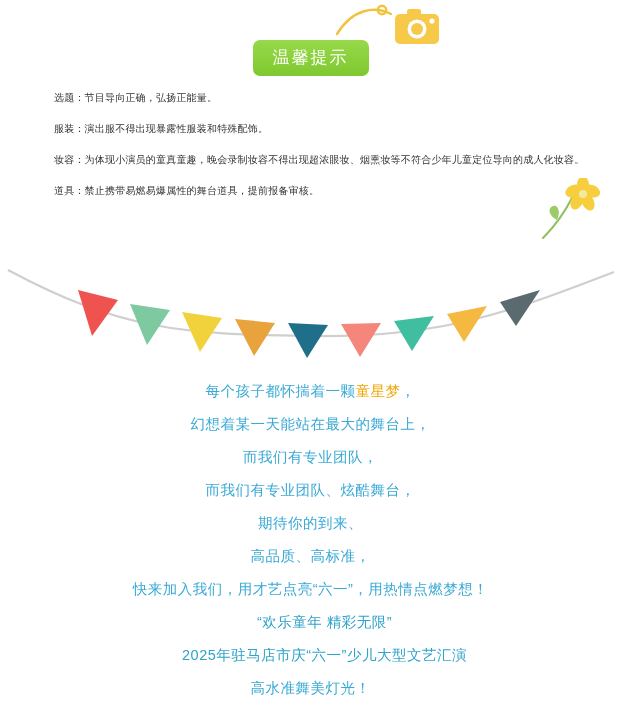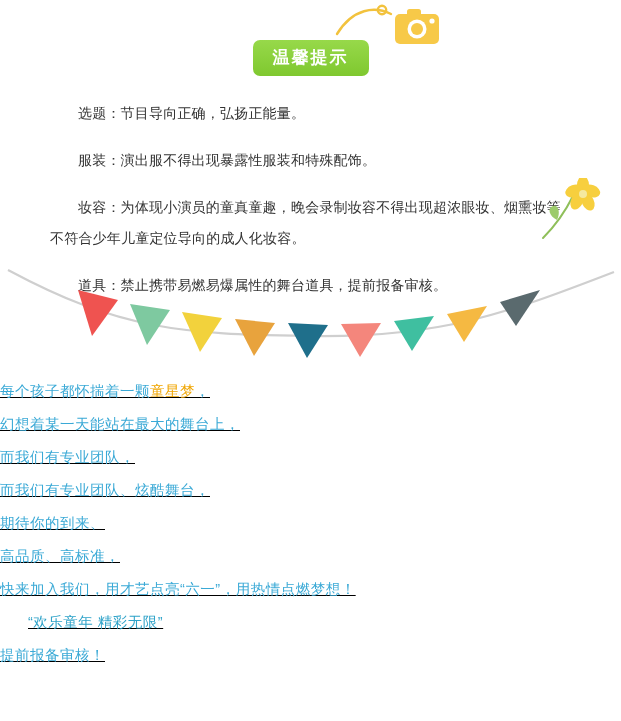--- a/index.html
+++ b/index.html
@@ -27,21 +27,21 @@
   }
   .badge {
     position: absolute;
     left: 50%;
     transform: translateX(-50%);
     top: 40px;
     background: #8ed13f;
     background: linear-gradient(180deg, #97d94a 0%, #7fc82f 100%);
     color: #ffffff;
     font-size: 17px;
-    font-weight: bold;
+    font-weight: normal;
     letter-spacing: 2px;
     padding: 6px 20px 7px 20px;
     border-radius: 7px;
     white-space: nowrap;
   }
   .camera-deco {
     position: absolute;
     left: 335px;
     top: 4px;
     width: 110px;
@@ -51,25 +51,25 @@
   
   .body-text {
     position: absolute;
     top: 82px;
     left: 0;
     width: 621px;
     padding: 0 34px;
     box-sizing: border-box;
   }
   .para {
-    font-size: 14px;
+    font-size: 10px;
     color: #333333;
     line-height: 31px;
     text-indent: 2em;
-    margin: 16px;
+    margin: 0;
     letter-spacing: 0.2px;
   }
 
   
   .flower-deco {
     position: absolute;
     right: 18px;
     top: 178px;
     width: 64px;
     height: 62px;
@@ -83,21 +83,21 @@
     width: 621px;
     height: 110px;
   }
 
   
   .poem {
     position: absolute;
     top: 375px;
     left: 0;
     width: 621px;
-    text-decoration: underline;
+    text-align: center;
   }
   .poem-line {
     font-size: 14.5px;
     color: #3aa9d6;
     line-height: 33px;
     letter-spacing: 0.5px;
     white-space: nowrap;
   }
   .poem-line .hl {
     color: #f0a500;
@@ -162,16 +162,17 @@
 
   <div class="poem">
     <div class="poem-line"><span>每个孩子都怀揣着一颗</span><span class="hl">童星梦</span><span>，</span></div>
     <div class="poem-line">幻想着某一天能站在最大的舞台上，</div>
     <div class="poem-line">而我们有专业团队，</div>
     <div class="poem-line">而我们有专业团队、炫酷舞台，</div>
     <div class="poem-line">期待你的到来、</div>
     <div class="poem-line">高品质、高标准，</div>
     <div class="poem-line">快来加入我们，用才艺点亮“六一”，用热情点燃梦想！</div>
     <div class="poem-line title">“欢乐童年 精彩无限”</div>
-    <div class="poem-line">提前报备审核！</div>
+    <div class="poem-line title">2025年驻马店市庆“六一”少儿大型文艺汇演</div>
+    <div class="poem-line">高水准舞美灯光！</div>
   </div>
 
 </div>
 
 </body></html>

